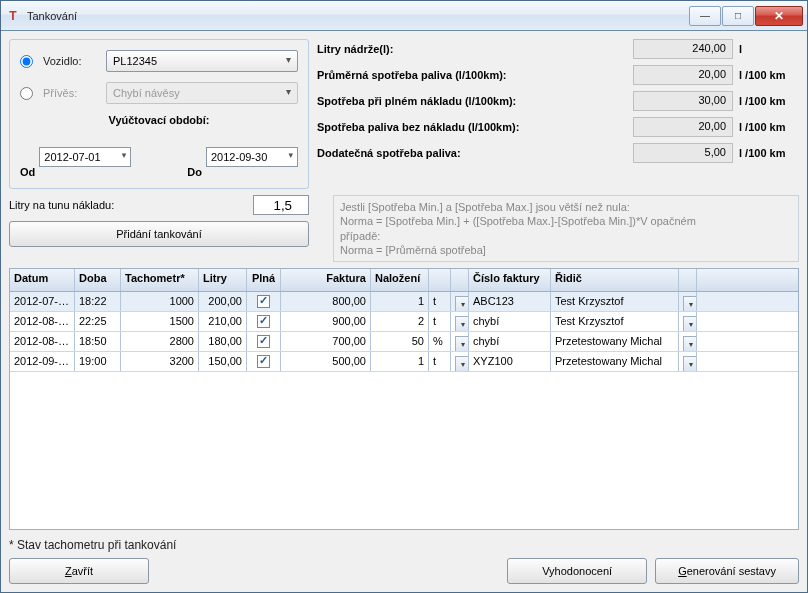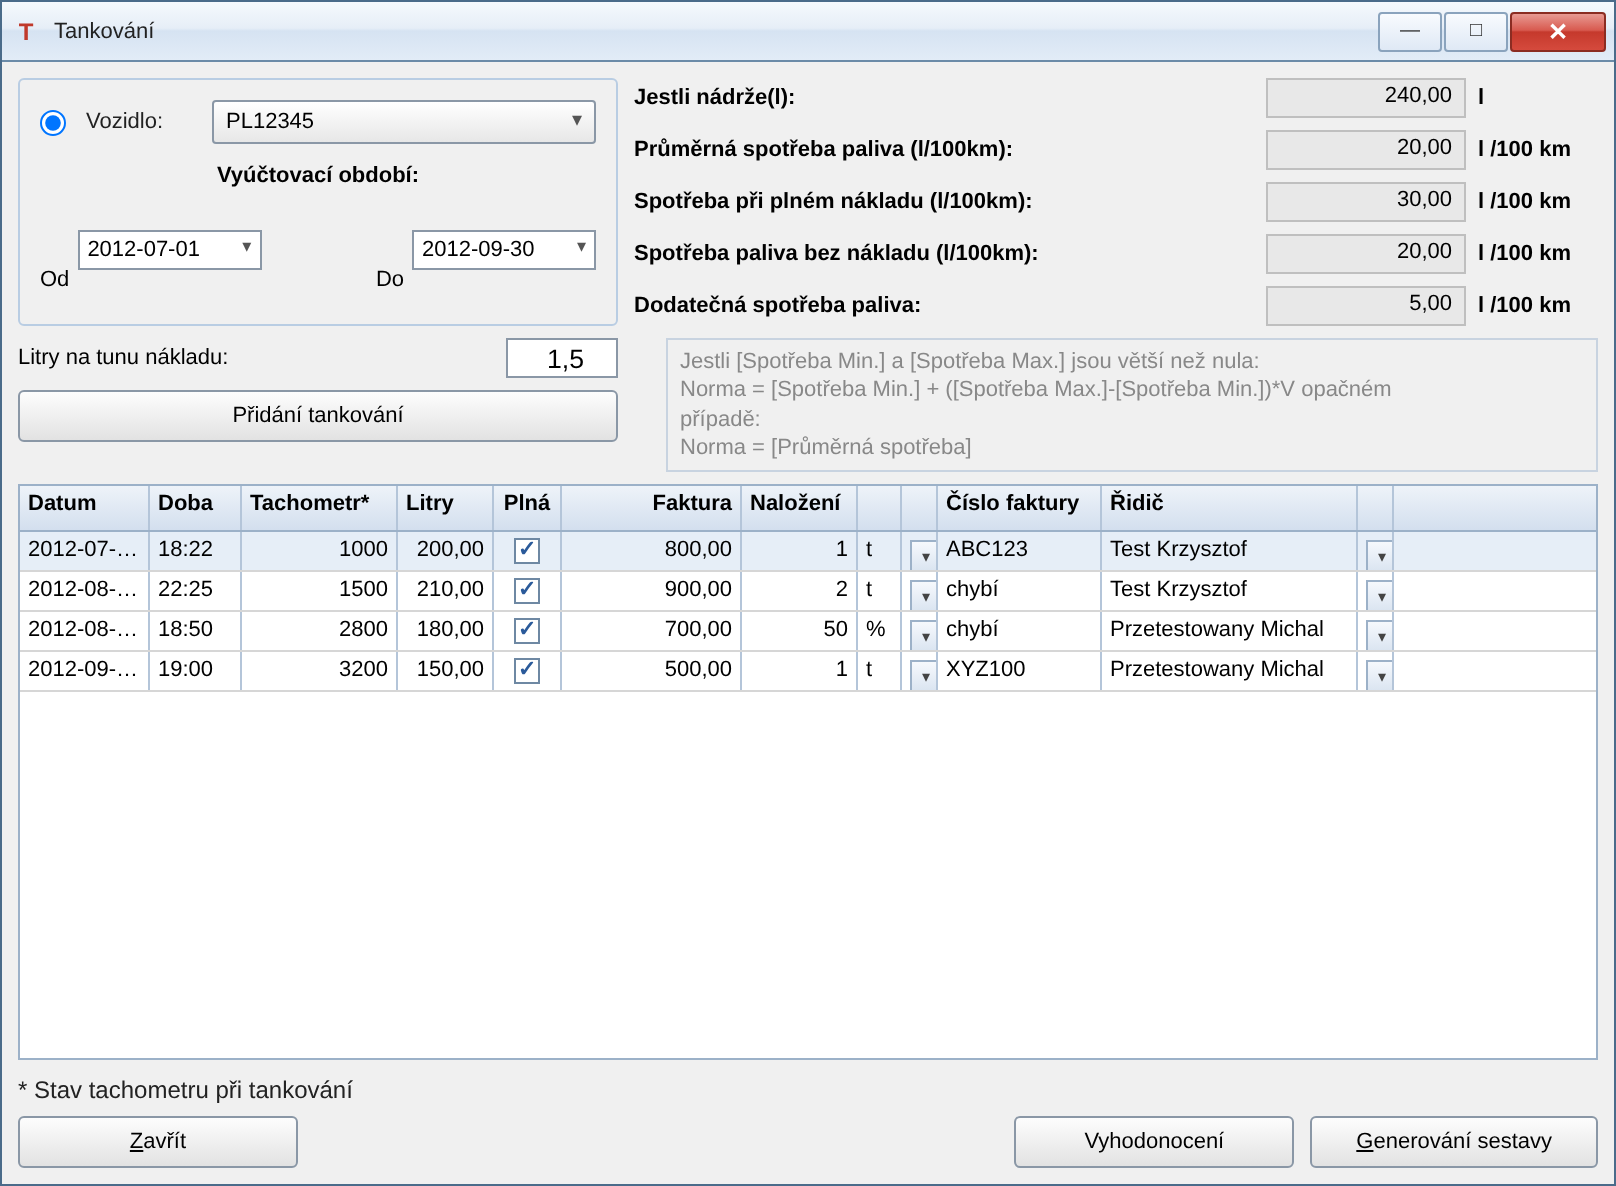--- a/index.html
+++ b/index.html
@@ -78,21 +78,21 @@
   position:relative;
   display:flex; align-items:center;
 }
 .combo.disabled { background:#ececec; border-color:#c4c4c4; color:#999; }
 .combo::after {
   content:"▾"; position:absolute; right:6px; top:3px; color:#555; font-size:10px;
 }
 .period-title { font-weight:bold; text-align:center; }
 .period-row { display:flex; justify-content:space-between; gap:6px; }
 .period-item { display:flex; align-items:center; gap:4px; }
-.period-item label { font-weight:normal;margin-top:30px; }
+.period-item label { font-weight:bold;margin-top:30px; }
 .date-combo {
   width:92px; height:20px;
   border:1px solid #8a97a6; background:#fff;
   display:flex; align-items:center; padding:0 16px 0 4px;
   position:relative;
 }
 .date-combo::after { content:"▾"; position:absolute; right:4px; top:2px; font-size:9px; color:#555;}
 .right-box { flex:1; display:flex; flex-direction:column; gap:6px; }
 .stat-row { display:flex; align-items:center; gap:6px; }
 .stat-label { flex:1; font-weight:bold; }
@@ -183,40 +183,47 @@
 
     <div class="top-section">
       <div class="left-box">
         <div class="radio-row">
           <input type="radio" checked="" style="">
           <label>Vozidlo:</label>
           <div class="combo">
             <span>PL12345</span>
           </div>
         </div>
+        <div class="radio-row disabled">
+          <input type="radio" style="">
+          <label>Přívěs:</label>
+          <div class="combo disabled">
+            <span>Chybí návěsy</span>
+          </div>
+        </div>
         <div class="period-title">Vyúčtovací období:</div>
         <div class="period-row">
           <div class="period-item">
             <label>Od</label>
             <div class="date-combo">
               <span>2012-07-01</span>
             </div>
           </div>
           <div class="period-item">
             <label>Do</label>
             <div class="date-combo">
               <span>2012-09-30</span>
             </div>
           </div>
         </div>
       </div>
 
       <div class="right-box">
         <div class="stat-row">
-          <div class="stat-label">Jestli nádrže(l):</div>
+          <div class="stat-label">Litry nádrže(l):</div>
           <div class="stat-value">240,00</div>
           <div class="stat-unit">l</div>
         </div>
         <div class="stat-row">
           <div class="stat-label">Průměrná spotřeba paliva (l/100km):</div>
           <div class="stat-value">20,00</div>
           <div class="stat-unit">l /100 km</div>
         </div>
         <div class="stat-row">
           <div class="stat-label">Spotřeba při plném nákladu (l/100km):</div>

